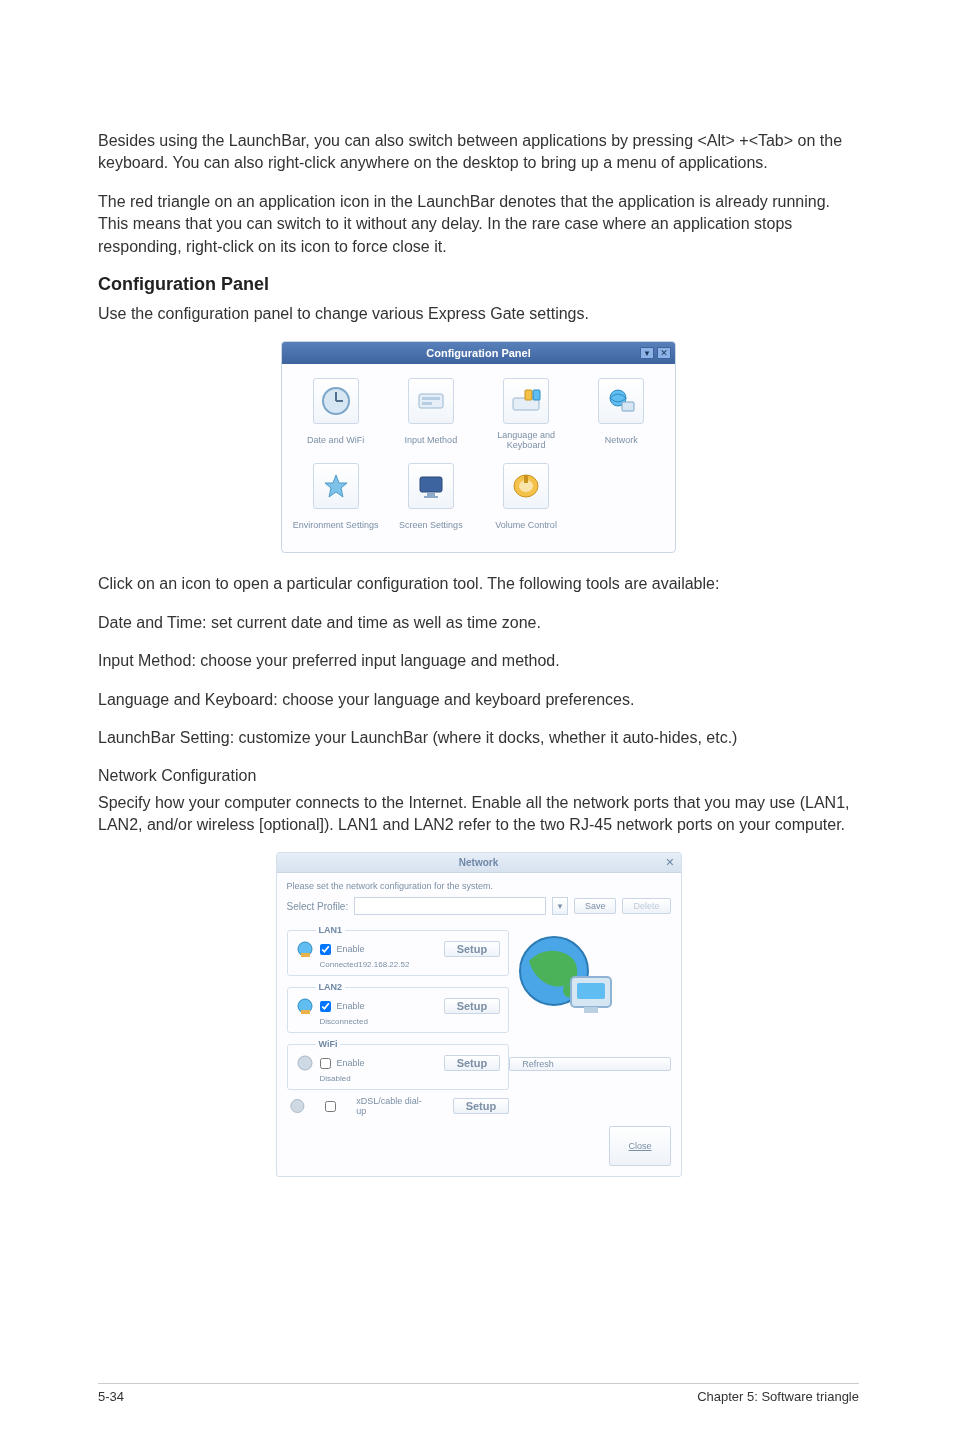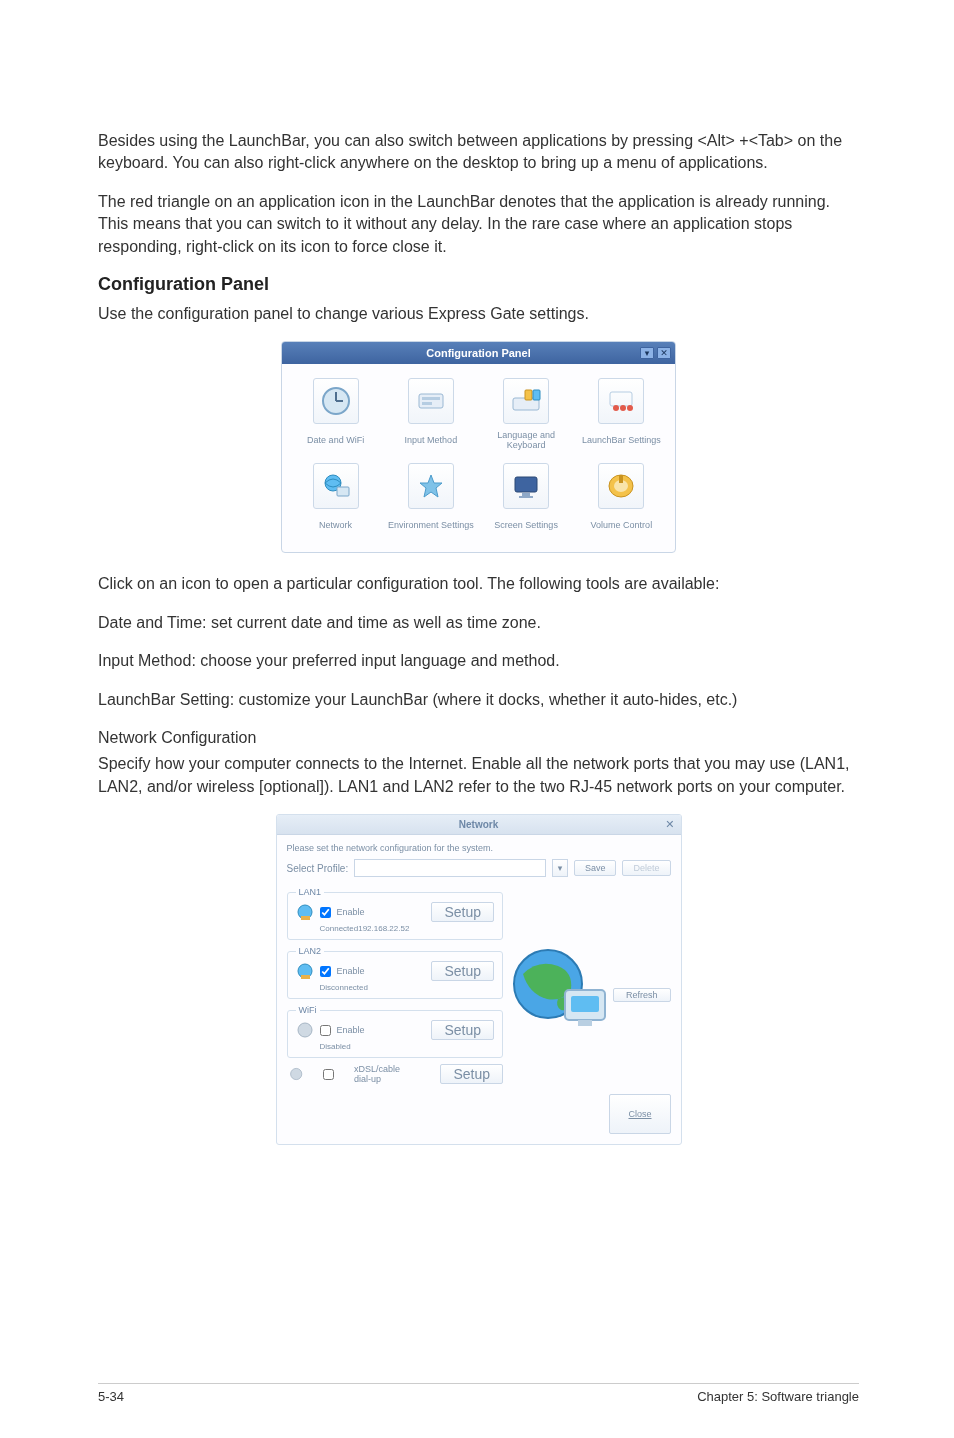--- a/index.html
+++ b/index.html
@@ -187,35 +187,37 @@
   }
   .np-main {
     display: flex;
   }
   .np-left {
     width: 58%;
   }
   .np-right {
     flex: 1;
     display: flex;
-    align-items: center;
+    flex-direction: column;
     justify-content: flex-start;
     padding-top: 6px;
+    gap: 24px;
   }
   fieldset.np-group {
     border: 1px solid #d4e0ed;
     border-radius: 3px;
     margin-bottom: 6px;
     padding: 5px 8px 6px 8px;
   }
   fieldset.np-group legend {
     font-size: 9px;
     color: #6e88a7;
-    font-weight: normal;
+    font-weight: bold;
     padding: 0 3px;
+    margin-left: 20px;
   }
   .np-group-row {
     display: flex;
     align-items: center;
     gap: 6px;
   }
   .np-globe-sm {
     width: 18px;
     height: 18px;
   }
@@ -224,24 +226,25 @@
     height: 11px;
   }
   .np-enable-label {
     font-size: 9px;
     color: #7b8fa5;
   }
   .np-setup-btn {
     margin-left: auto;
     border: 1px solid #c9d6e6;
     background: linear-gradient(#fff,#eef3f9);
-    font-size: 14px;
+    font-size: 11px;
     padding: 1px 12px;
     color: #7b8fa5;
     border-radius: 2px;
+    font-weight: bold;
   }
   .np-status-row {
     font-size: 8px;
     color: #7b8fa5;
     padding-left: 24px;
     margin-top: 2px;
     display: flex;
   }
   .np-dialup-row {
     display: flex;
@@ -334,31 +337,20 @@
                 <rect x="4" y="14" width="26" height="12" rx="2" fill="#e6eef7" stroke="#9ab8d3"></rect>
                 <rect x="16" y="6" width="7" height="10" rx="1" fill="#f4c24a" stroke="#c99320"></rect>
                 <rect x="24" y="6" width="7" height="10" rx="1" fill="#5fbdf2" stroke="#2e8dc0"></rect>
               </svg>
           </div>
           <span class="cp-label">Language and Keyboard</span>
         </div>
         <div class="cp-item">
           <div class="cp-icon-box">
             <svg width="34" height="34" viewBox="0 0 34 34">
-                <rect x="6" y="8" width="22" height="14" rx="2" fill="none" stroke="#b6cde2"></rect>
-                <circle cx="12" cy="24" r="3" fill="#e35b4b"></circle>
-                <circle cx="19" cy="24" r="3" fill="#e35b4b"></circle>
-                <circle cx="26" cy="24" r="3" fill="#e35b4b"></circle>
-              </svg>
-          </div>
-          <span class="cp-label">LaunchBar Settings</span>
-        </div>
-        <div class="cp-item">
-          <div class="cp-icon-box">
-            <svg width="34" height="34" viewBox="0 0 34 34">
                 <circle cx="14" cy="14" r="8" fill="#5fbdf2" stroke="#2e8dc0"></circle>
                 <path d="M6 14 Q14 6 22 14 Q14 22 6 14" fill="none" stroke="#2e8dc0"></path>
                 <rect x="18" y="18" width="12" height="9" rx="1" fill="#d6e7f3" stroke="#7ba6c9"></rect>
               </svg>
           </div>
           <span class="cp-label">Network</span>
         </div>
         <div class="cp-item">
           <div class="cp-icon-box">
             <svg width="34" height="34" viewBox="0 0 34 34">
@@ -387,20 +379,21 @@
           </div>
           <span class="cp-label">Volume Control</span>
         </div>
       </div>
     </div>
   </div>
 
   <p class="body-text">Click on an icon to open a particular configuration tool. The following tools are available:</p>
   <p class="body-text">Date and Time: set current date and time as well as time zone.</p>
   <p class="body-text">Input Method: choose your preferred input language and method.</p>
+  <p class="body-text">Language and Keyboard: choose your language and keyboard preferences.</p>
   <p class="body-text">LaunchBar Setting: customize your LaunchBar (where it docks, whether it auto-hides, etc.)</p>
 
   <p class="body-text" style="margin-bottom:4px;">Network Configuration</p>
   <p class="body-text">Specify how your computer connects to the Internet. Enable all the network ports that you may use (LAN1, LAN2, and/or wireless [optional]). LAN1 and LAN2 refer to the two RJ-45 network ports on your computer.</p>
 
   <div class="network-wrapper">
     <div class="network-panel">
       <div class="np-title-row">
         <span class="np-title">Network</span>
         <span class="np-close">✕</span>

